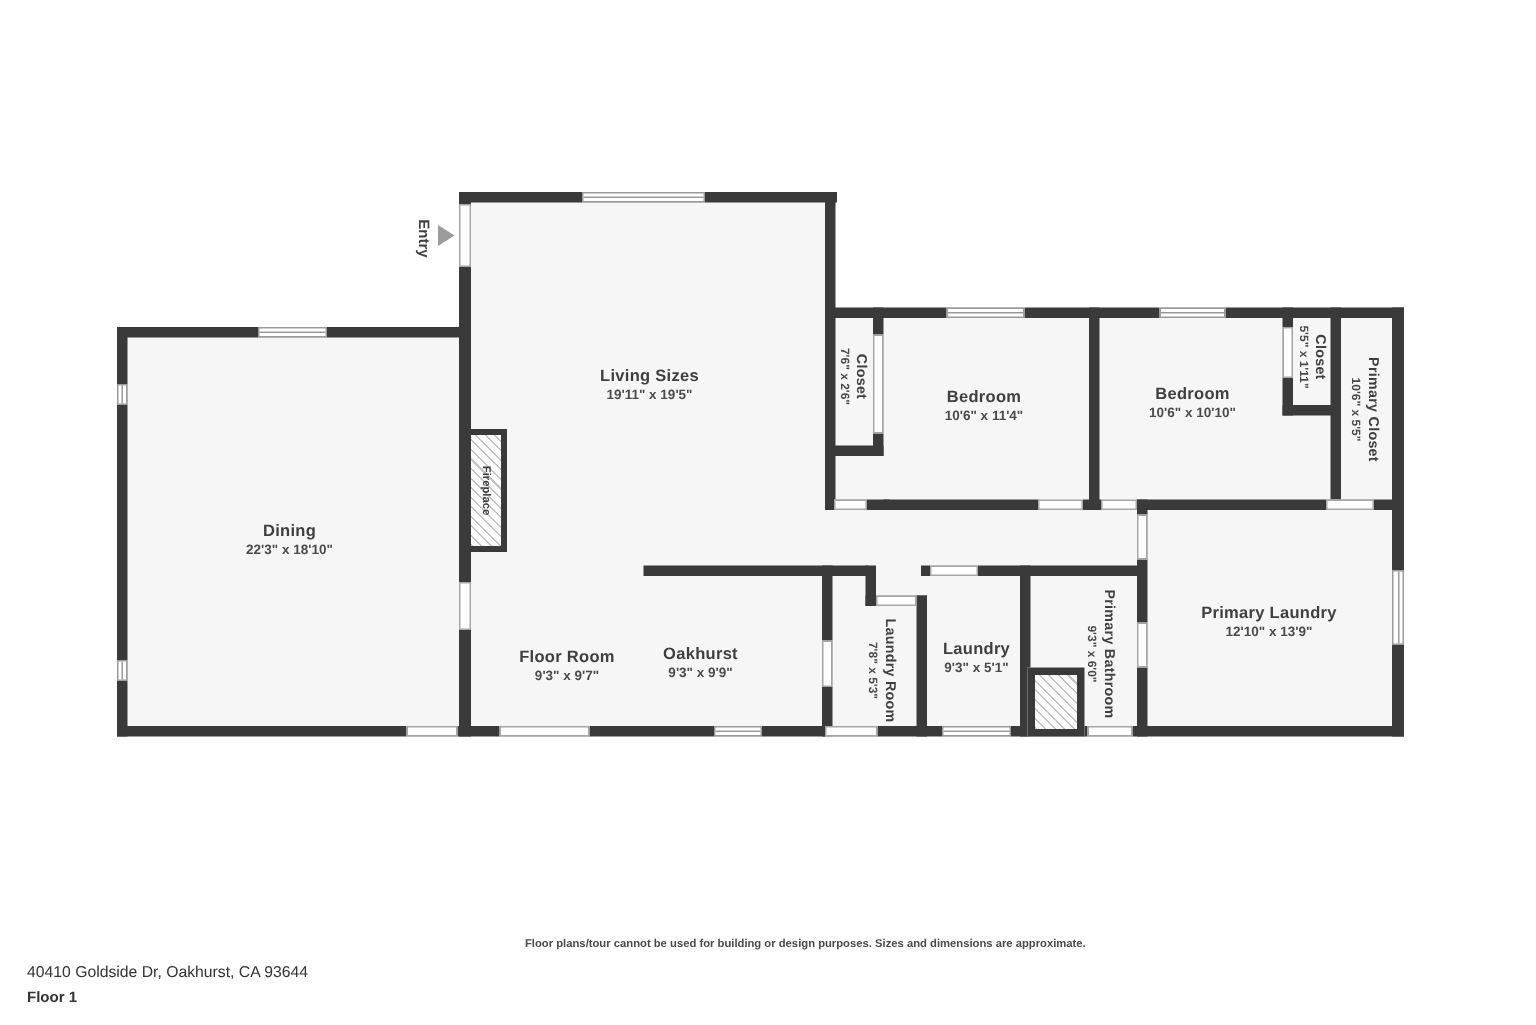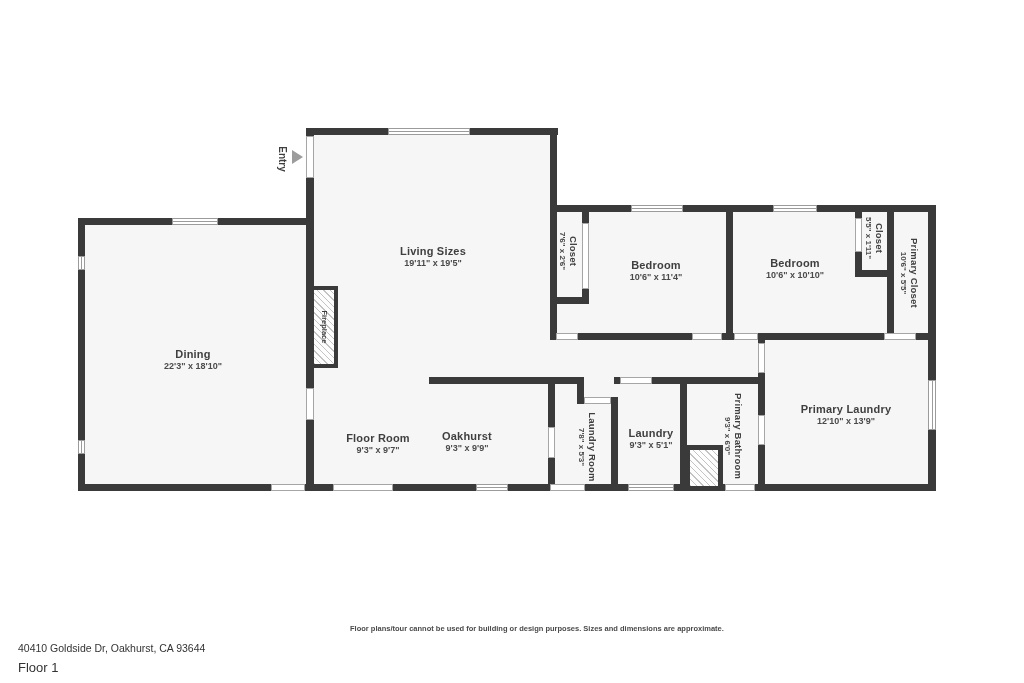--- a/index.html
+++ b/index.html
@@ -19,21 +19,21 @@
   .rlabel.vert { transform:translate(-50%,-50%) rotate(90deg); }
   .rname { font-size:11px; font-weight:700; letter-spacing:0.2px; }
   .rdims { font-size:9px; font-weight:700; color:#4a4a4a; }
   .sm .rname { font-size:9.5px; }
   .sm .rdims { font-size:8px; }
   .tiny { font-size:7.5px; font-weight:700; color:#3f3f3f; }
   .entry-label { font-size:10px; font-weight:700; color:#3f3f3f; }
   .arrow { position:absolute; width:0; height:0; border-top:7px solid rgba(0,0,0,0);
            border-bottom:7px solid rgba(0,0,0,0); border-left:11px solid #9c9c9c; }
   .addr { position:absolute; left:18px; top:642px; font-size:10.5px; font-weight:400; color:#333333; }
-  .floorno { position:absolute; left:18px; top:660px; font-size:13px; font-weight:400; color:#333333; }
+  .floorno { position:absolute; left:18px; top:660px; font-size:10px; font-weight:700; color:#333333; }
   .disclaimer { position:absolute; left:350px; top:624px; font-size:7.5px; font-weight:700; color:#4a4a4a; }
 </style>
 </head>
 <body>
 
 <div class="page">
 
   <div class="floor" style="left:80px;top:220px;width:230px;height:268px"></div>
   <div class="floor" style="left:310px;top:132px;width:244px;height:356px"></div>
   <div class="floor" style="left:554px;top:209px;width:378px;height:279px"></div>

